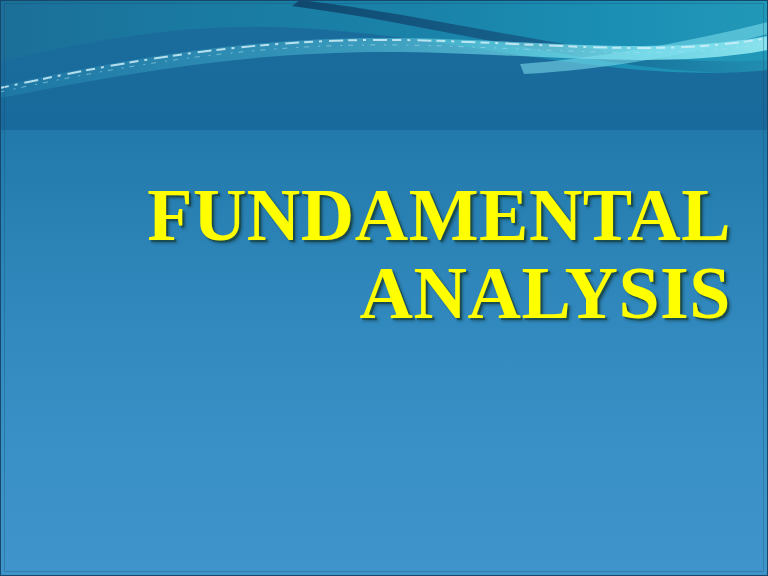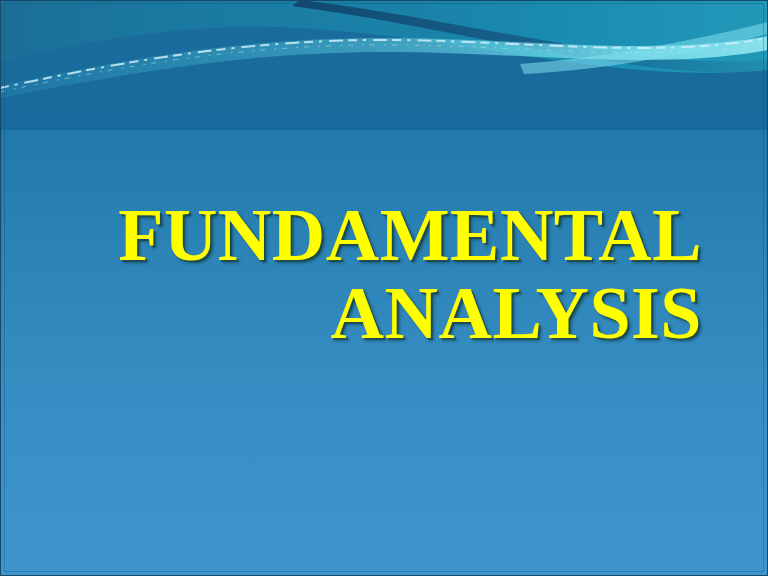--- a/index.html
+++ b/index.html
@@ -57,26 +57,25 @@
     position: absolute;
     left: 4px; top: 3px; right: 4px; bottom: 4px;
     border: 1px solid rgba(20,70,105,0.30);
     box-sizing: border-box;
     pointer-events: none;
   }
 
   
   .title-block {
     position: absolute;
-    left: 44px;
+    left: 73px;
     top: 176px;
     width: 658px;
     text-align: right;
     line-height: 1.06;
-    margin-top: 20px;
   }
   .title-line {
     display: block;
     color: #ffff00;
     font-size: 74px;
     font-weight: bold;
     letter-spacing: 0.5px;
     text-shadow:
        2px 2px 0 rgba(24,60,50,0.55),
        3px 3px 3px rgba(10,40,35,0.45);

